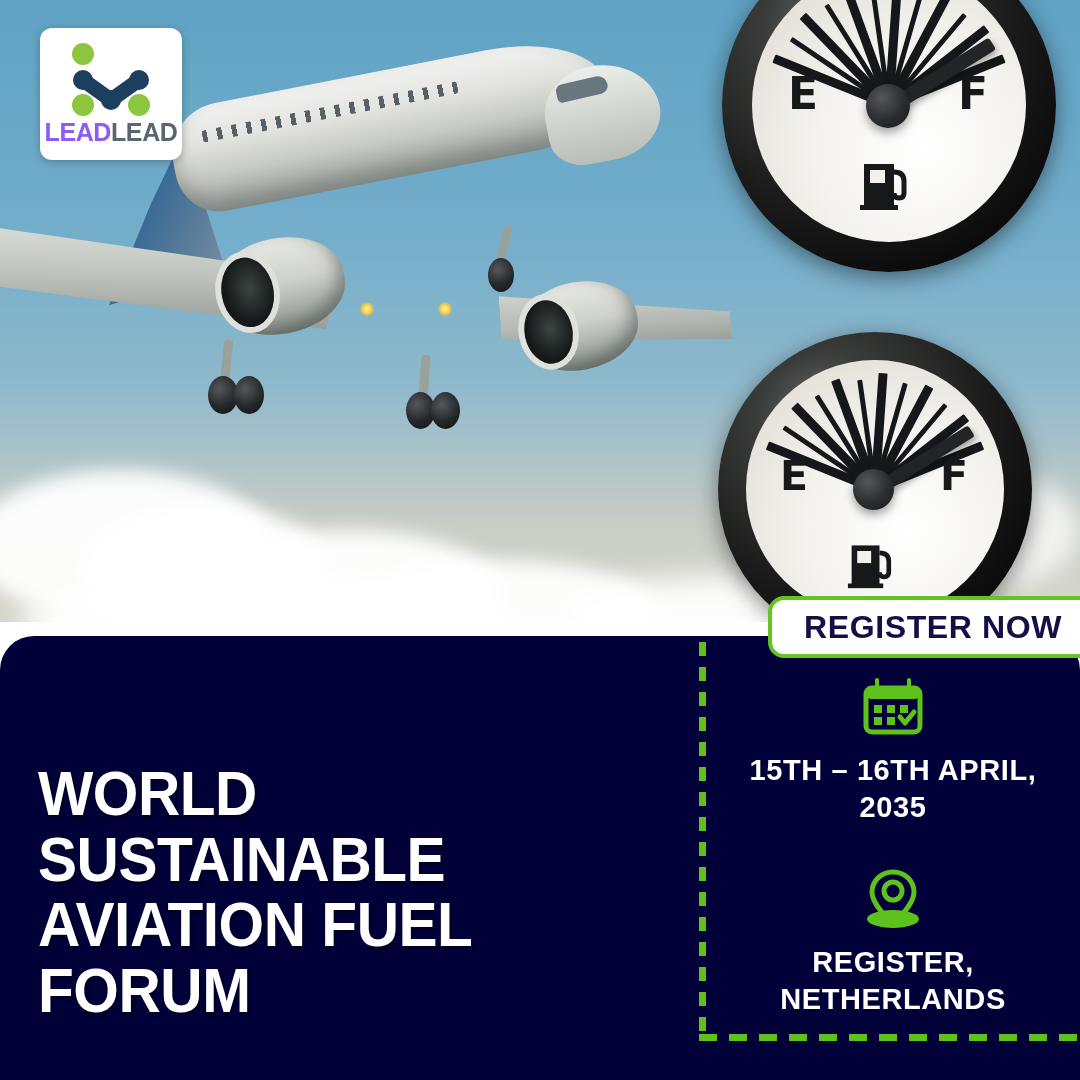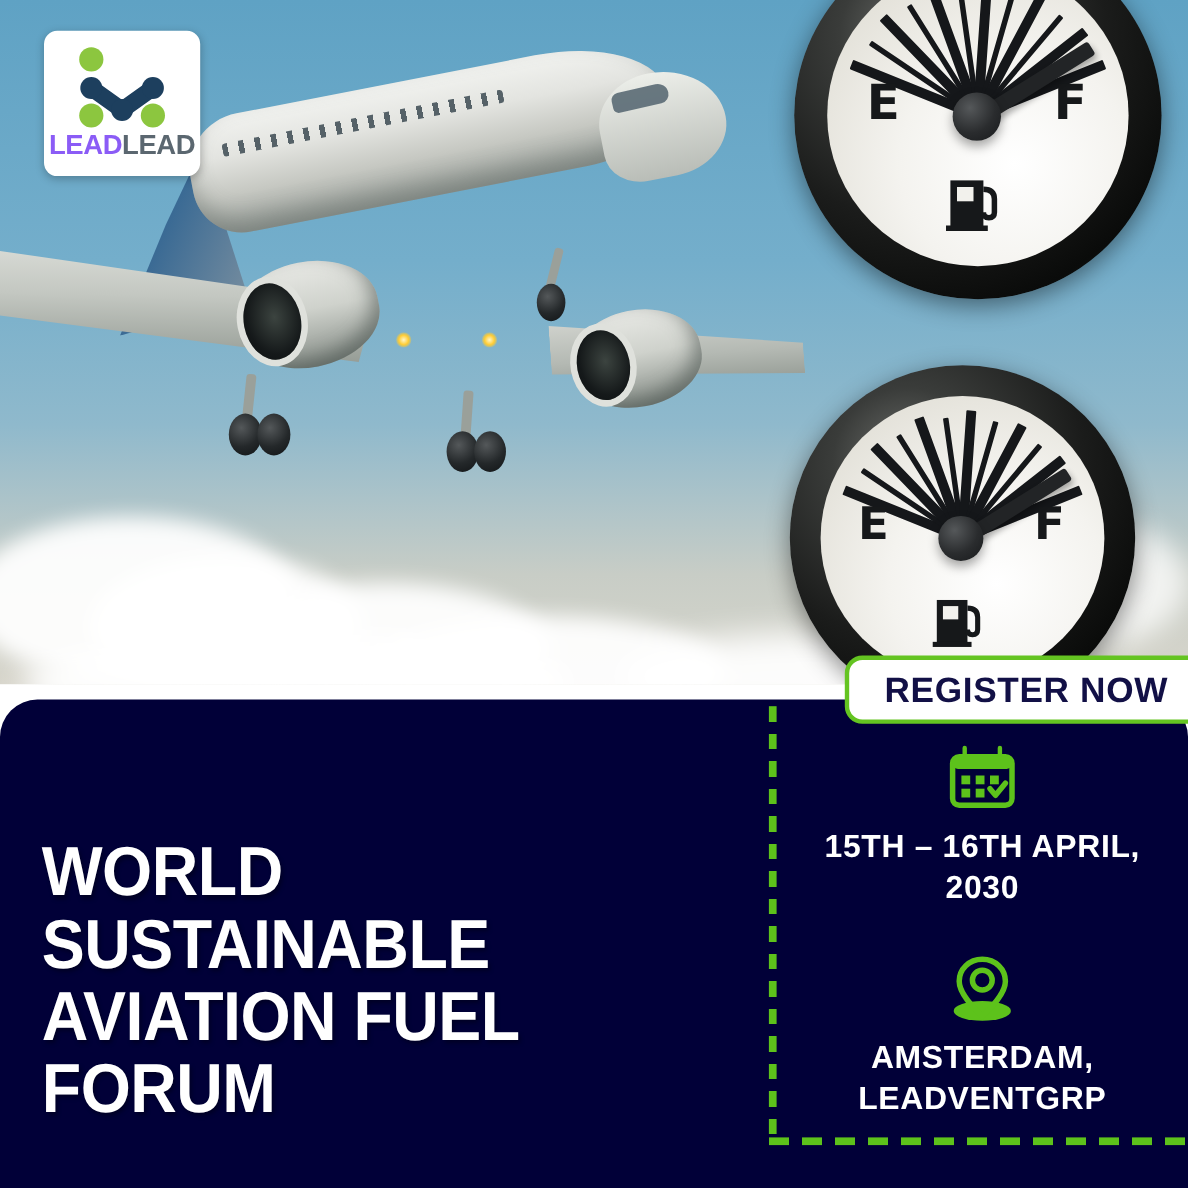--- a/index.html
+++ b/index.html
@@ -458,27 +458,27 @@
         <path d="M44 12 a5 5 0 0 0 8 0" stroke="#5dc21b" stroke-width="4" fill="none"></path>
         <rect x="5" y="12" width="54" height="44" rx="6" stroke="#5dc21b" stroke-width="5" fill="none"></rect>
         <rect x="5" y="12" width="54" height="11" rx="5" fill="#5dc21b"></rect>
         <rect x="13" y="29" width="8" height="8" fill="#5dc21b"></rect>
         <rect x="26" y="29" width="8" height="8" fill="#5dc21b"></rect>
         <rect x="39" y="29" width="8" height="8" fill="#5dc21b"></rect>
         <rect x="13" y="41" width="8" height="8" fill="#5dc21b"></rect>
         <rect x="26" y="41" width="8" height="8" fill="#5dc21b"></rect>
         <path d="M39 41 l5 6 l9 -11" stroke="#5dc21b" stroke-width="5" fill="none" stroke-linecap="round" stroke-linejoin="round"></path>
       </svg>
-      <div class="info-text">15TH – 16TH APRIL, 2030</div>
+      <div class="info-text">15TH – 16TH APRIL, 2035</div>
     </div>
 
     <div class="info-block second">
       <svg class="info-icon" width="60" height="62" viewBox="0 0 60 62">
         <ellipse cx="30" cy="51" rx="26" ry="9" fill="#5dc21b"></ellipse>
         <path d="M30 4 C18 4 9 13 9 24 C9 36 24 50 30 56 C36 50 51 36 51 24 C51 13 42 4 30 4 Z" stroke="#5dc21b" stroke-width="5" fill="none"></path>
         <circle cx="30" cy="23" r="9" stroke="#5dc21b" stroke-width="5" fill="none"></circle>
       </svg>
-      <div class="info-text">AMSTERDAM, LEADVENTGRP</div>
+      <div class="info-text">REGISTER, NETHERLANDS</div>
     </div>
 
   </div>
 
 </div>
 
 </body></html>

